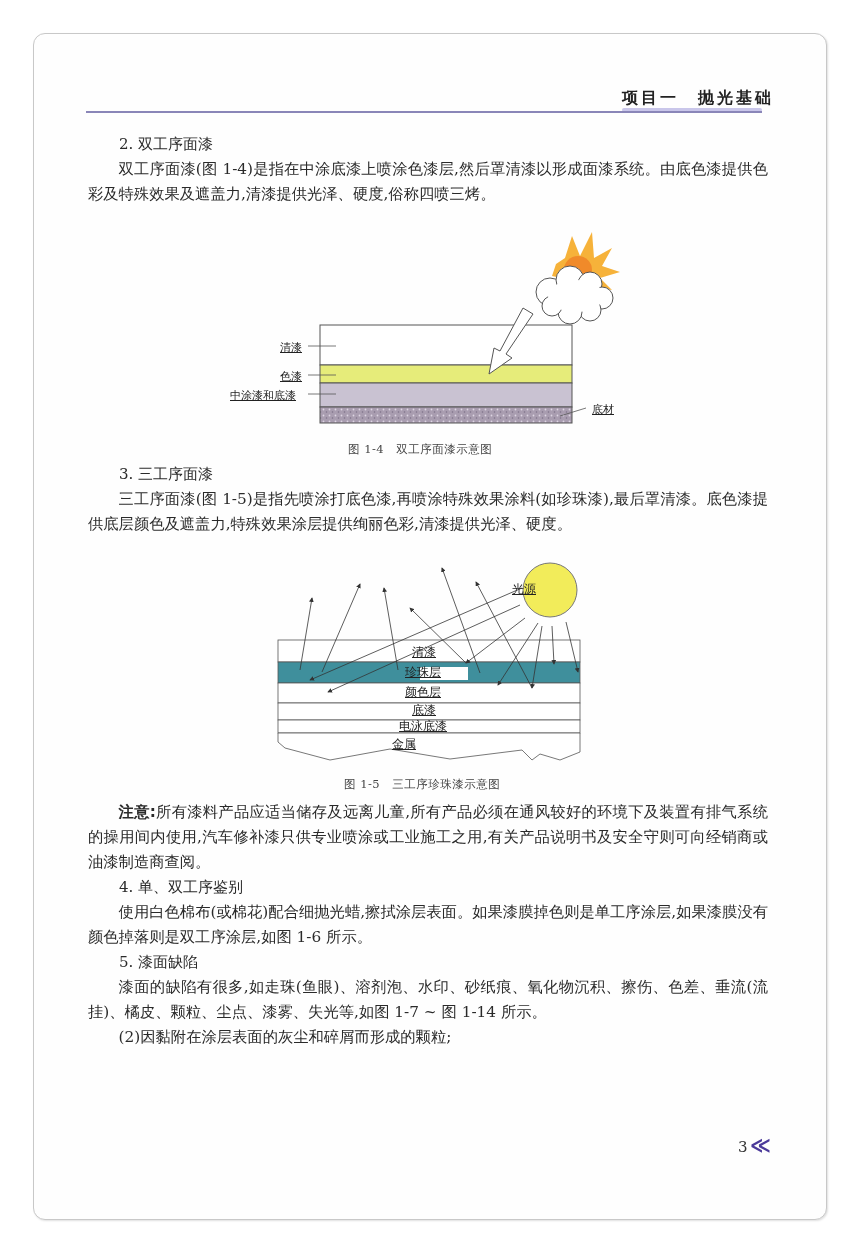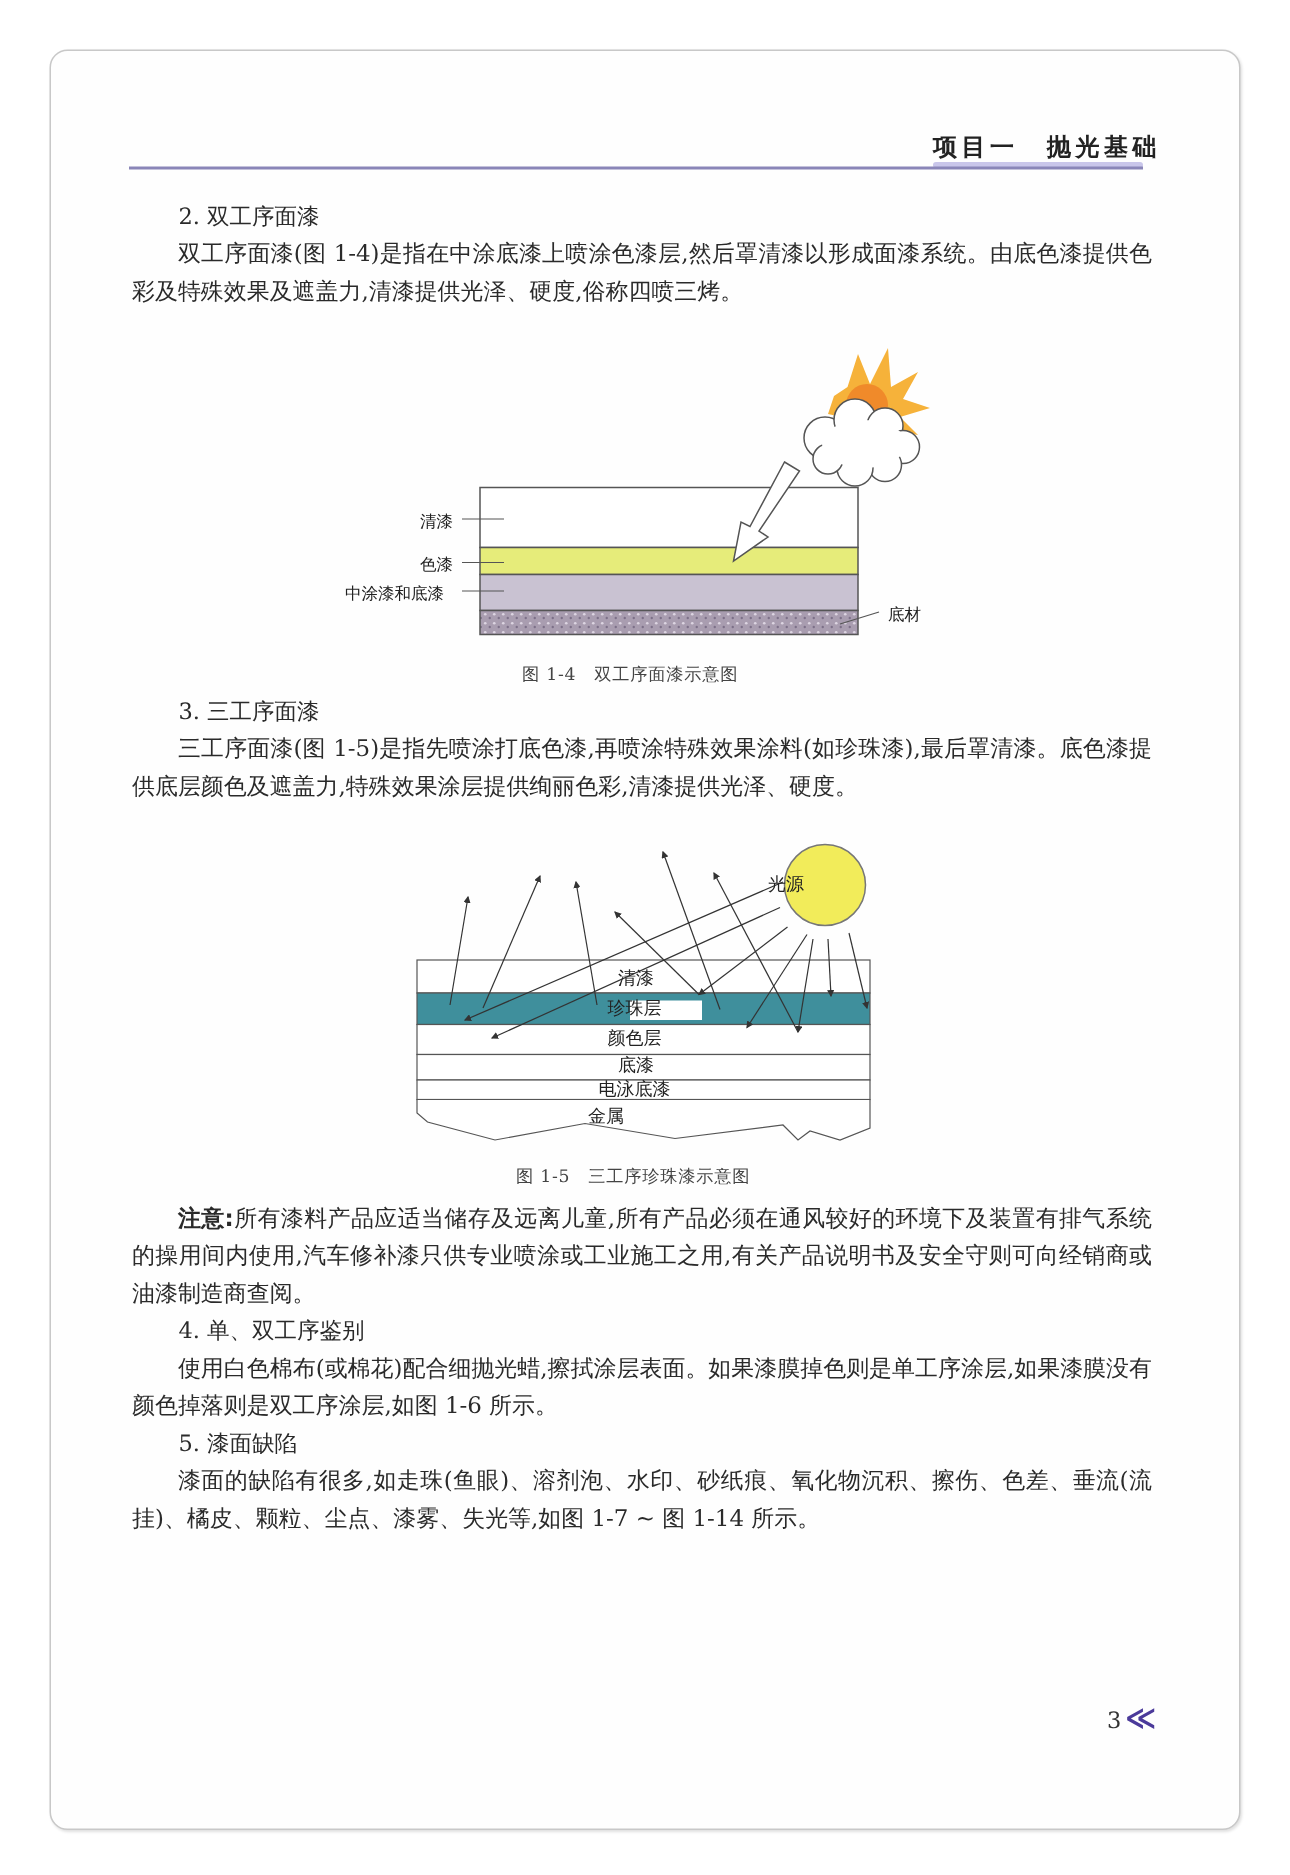--- a/index.html
+++ b/index.html
@@ -8,21 +8,21 @@
   .page-frame { position:absolute; left:33px; top:33px; width:792px; height:1185px;
          border:1.5px solid #c8c8c8; border-radius:12px; background:#fefefe;
          box-shadow:1px 1px 2px #e0e0e0; }
   .header-line { position:absolute; left:86px; top:111px; width:676px; height:1.5px; background:#8a86b8; }
   .header-accent { position:absolute; left:622px; top:108px; width:140px; height:4px; background:#c9c6ea; border-radius:2px; }
   .header-title { position:absolute; right:86px; top:88px; font-size:16px; font-weight:bold; letter-spacing:3px; color:#222; font-family:"DejaVu Sans","Liberation Sans",sans-serif; }
   .text { position:absolute; left:88px; width:680px; font-size:15.3px; line-height:25px; text-align:justify; }
   .para { text-indent:2em; margin:0; }
   .heading { position:absolute; left:119px; font-size:15px; line-height:25px; }
   .caption { position:absolute; font-size:11.5px; color:#444; letter-spacing:0.5px; }
-  .fig-label { position:absolute; font-size:11px; font-family:"DejaVu Sans","Liberation Sans",sans-serif; color:#222; }
+  .fig-label { position:absolute; font-size:11px; font-family:"DejaVu Sans","Liberation Sans",sans-serif; color:#222;text-decoration:underline; }
   .note-title { font-weight:bold; font-family:"DejaVu Sans","Liberation Sans",sans-serif; }
   .page-num { position:absolute; left:738px; top:1138px; font-size:15px; color:#333; }
   .page-chev { position:absolute; left:750px; top:1133px; font-size:20px; color:#4b3a9a; font-weight:bold; font-family:"DejaVu Sans",sans-serif; }
   svg { position:absolute; }
 </style>
 </head>
 <body>
 
 <div class="page-frame"></div>
 
@@ -135,16 +135,17 @@
 </div>
 
 <div class="heading" style="top:875px;">4. 单、双工序鉴别</div>
 <div class="text" style="top:900px;">
   <p class="para">使用白色棉布(或棉花)配合细抛光蜡,擦拭涂层表面。如果漆膜掉色则是单工序涂层,如果漆膜没有颜色掉落则是双工序涂层,如图 1-6 所示。</p>
 </div>
 
 <div class="heading" style="top:950px;">5. 漆面缺陷</div>
 <div class="text" style="top:975px;">
   <p class="para">漆面的缺陷有很多,如走珠(鱼眼)、溶剂泡、水印、砂纸痕、氧化物沉积、擦伤、色差、垂流(流挂)、橘皮、颗粒、尘点、漆雾、失光等,如图 1-7 ~ 图 1-14 所示。</p>
+  <p class="para">(2)因黏附在涂层表面的灰尘和碎屑而形成的颗粒;</p>
 </div>
 
 <div class="page-num">3</div>
 <div class="page-chev">≪</div>
 
 </body></html>

